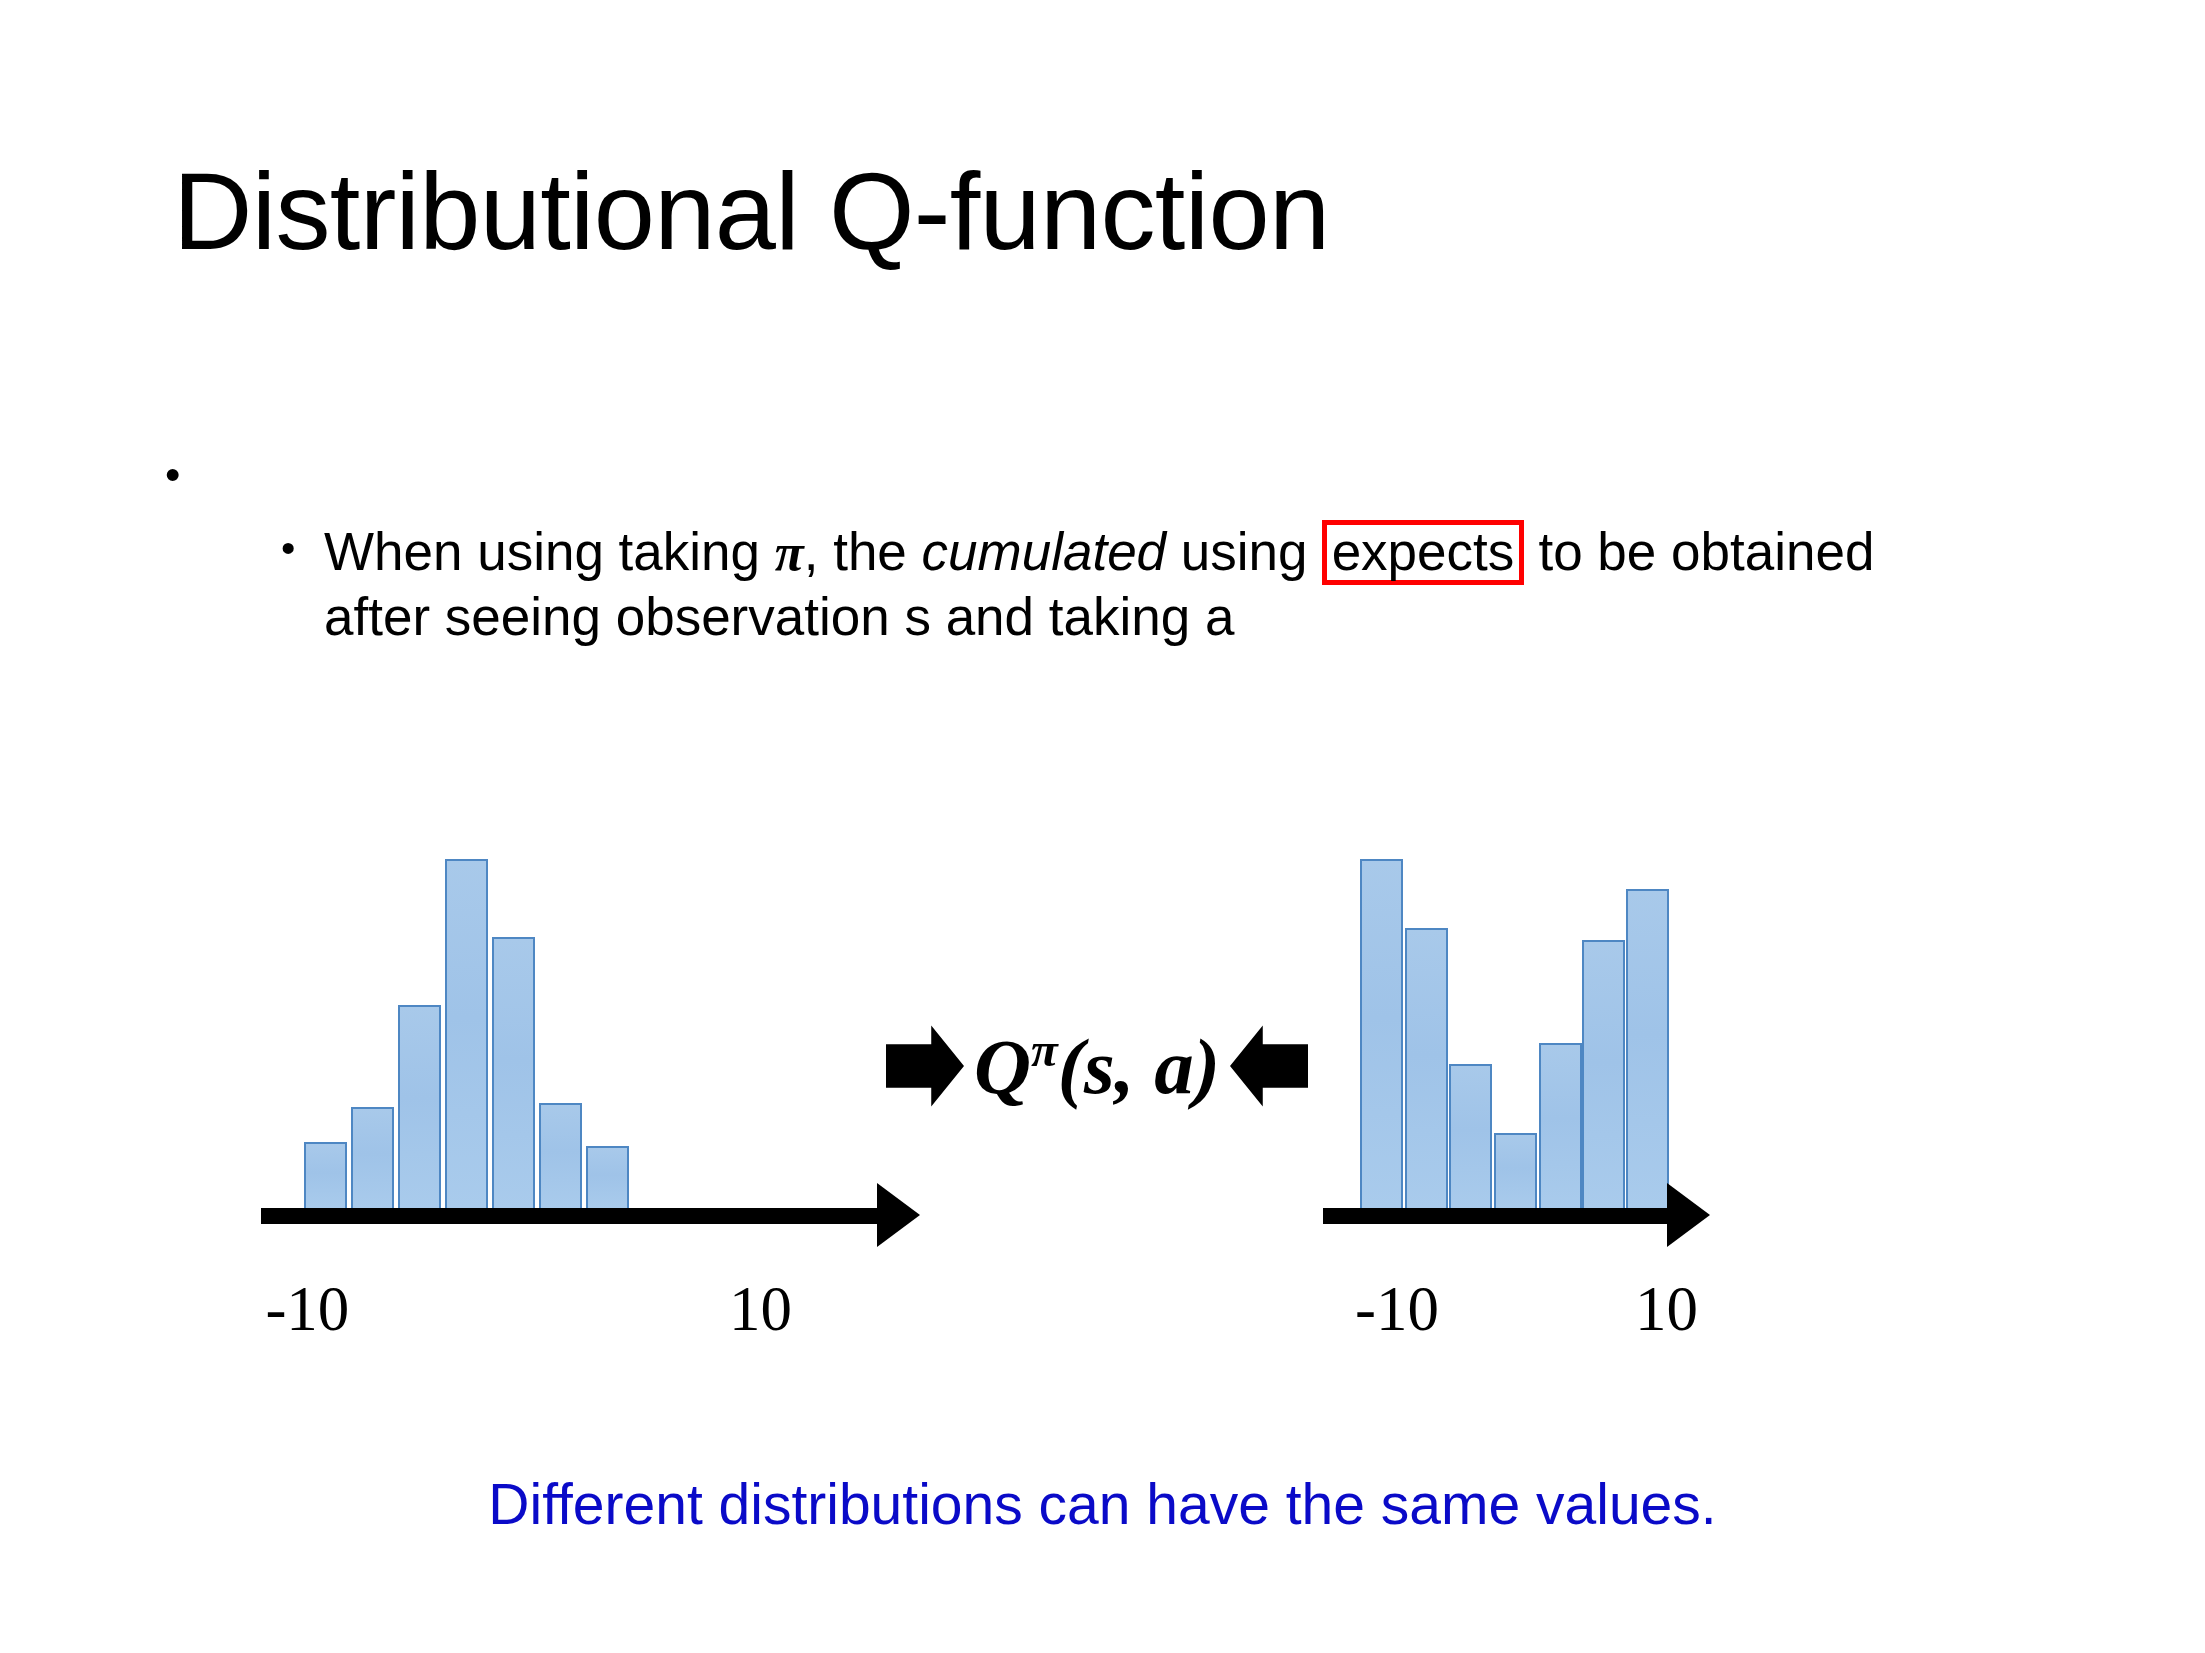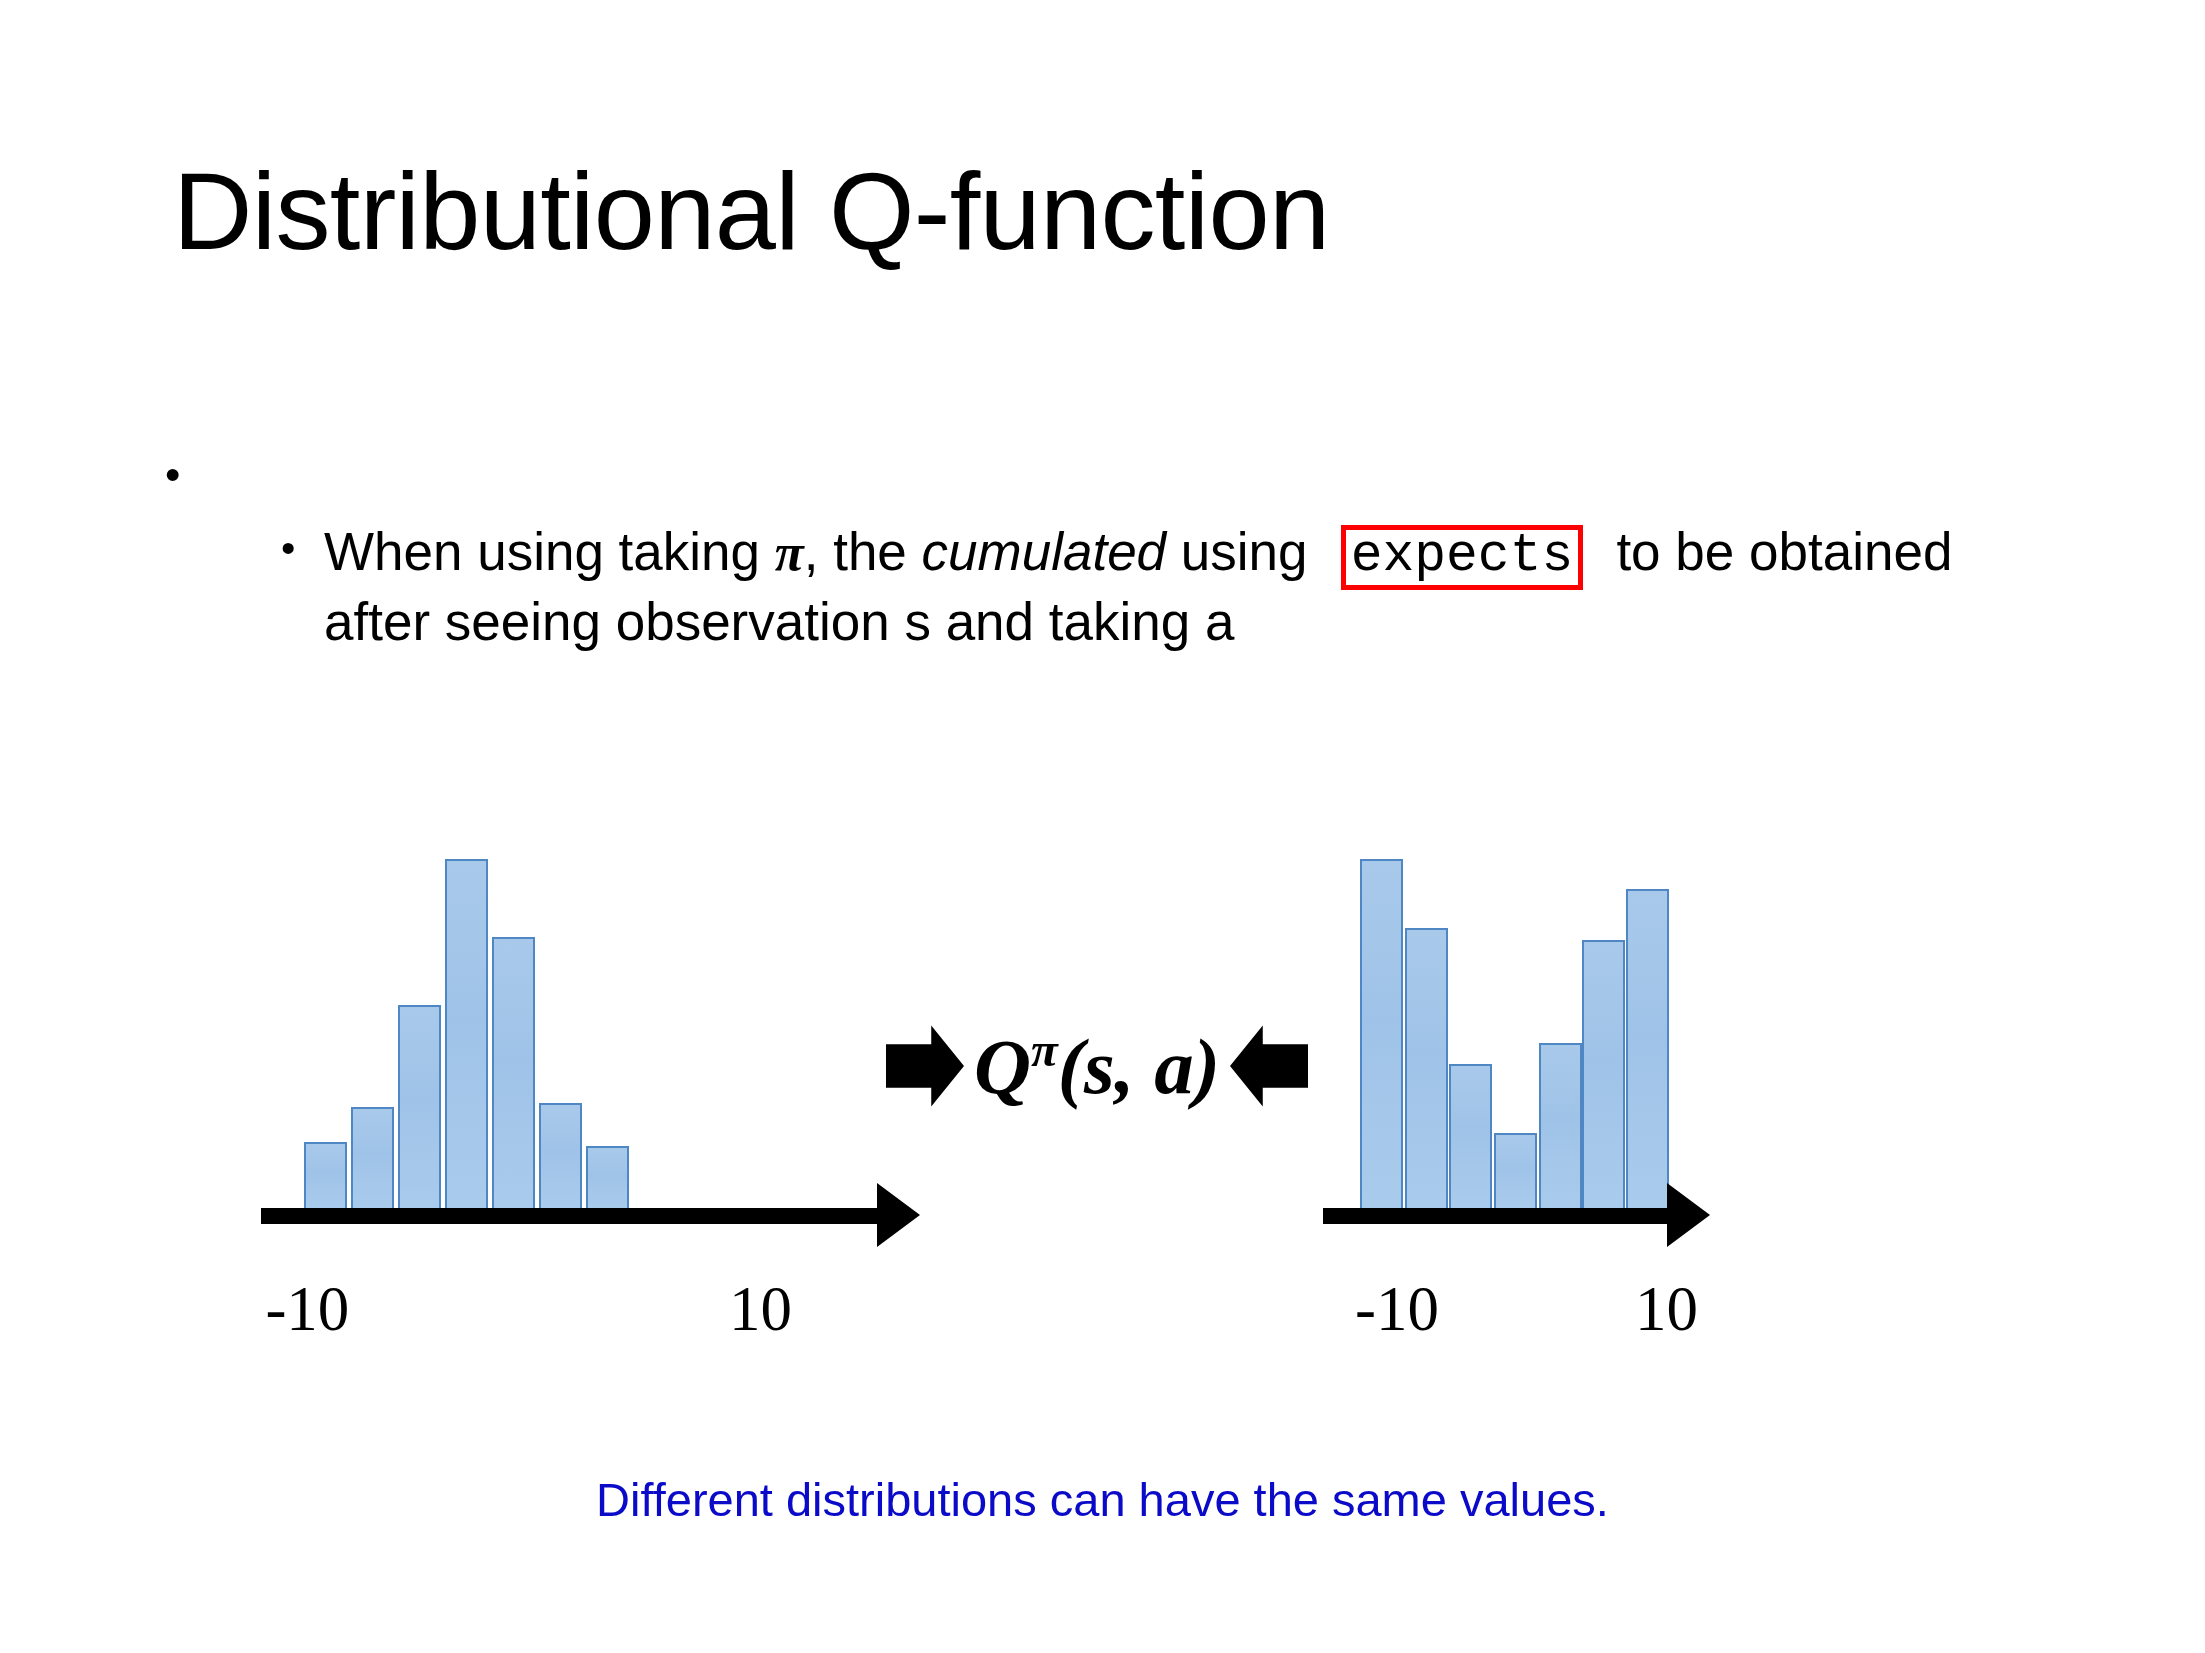--- a/index.html
+++ b/index.html
@@ -85,24 +85,23 @@
     font-family: "Liberation Serif", serif;
     font-style: italic;
     font-weight: 700;
   }
   .emph {
     font-style: italic;
   }
   .boxed {
     border: 5.9px solid #FF0000;
     padding: 0 4.4px 1.5px 4.4px;
-    margin: 0 19px;
+    margin: 0 0;
     line-height: 1;
     display: inline-block;
-    font-family: Liberation Mono, monospace;
   }
 
   
   .hist {
     position: absolute;
     height: 470px;
     text-align: center;
   }
   #hist-left  { left: 261px;  top: 783px; width: 662px; }
   #hist-right { left: 1323px; top: 783px; width: 662px; }
@@ -180,21 +179,21 @@
     vertical-align: super;
   }
 
   
   #caption {
     position: absolute;
     left: 0;
     top: 1476px;
     width: 2205px;
     text-align: center;
-    font-size: 47px;
+    font-size: 57px;
     line-height: 1;
     color: #0a0ac8;
     white-space: nowrap;
   }
 </style>
 </head>
 <body>
 
 <div id="slide-title">Distributional Q-function</div>
 

